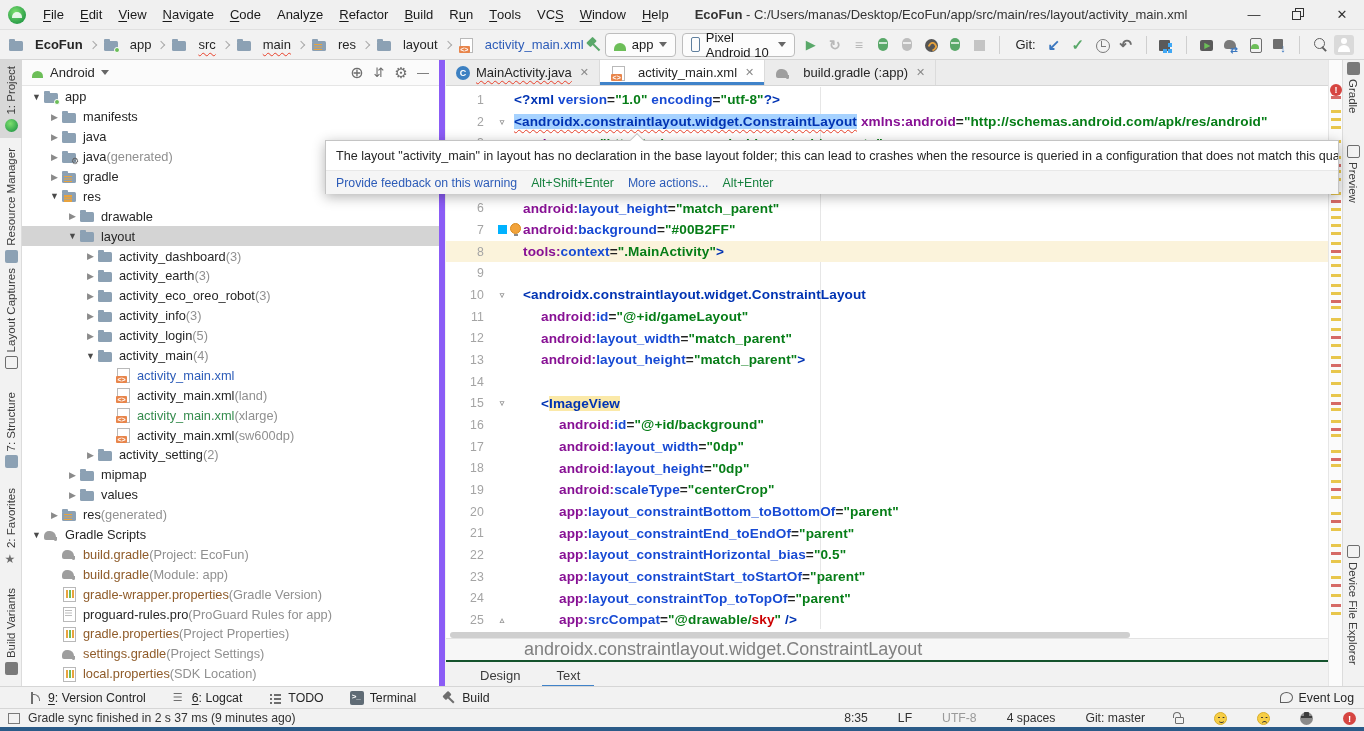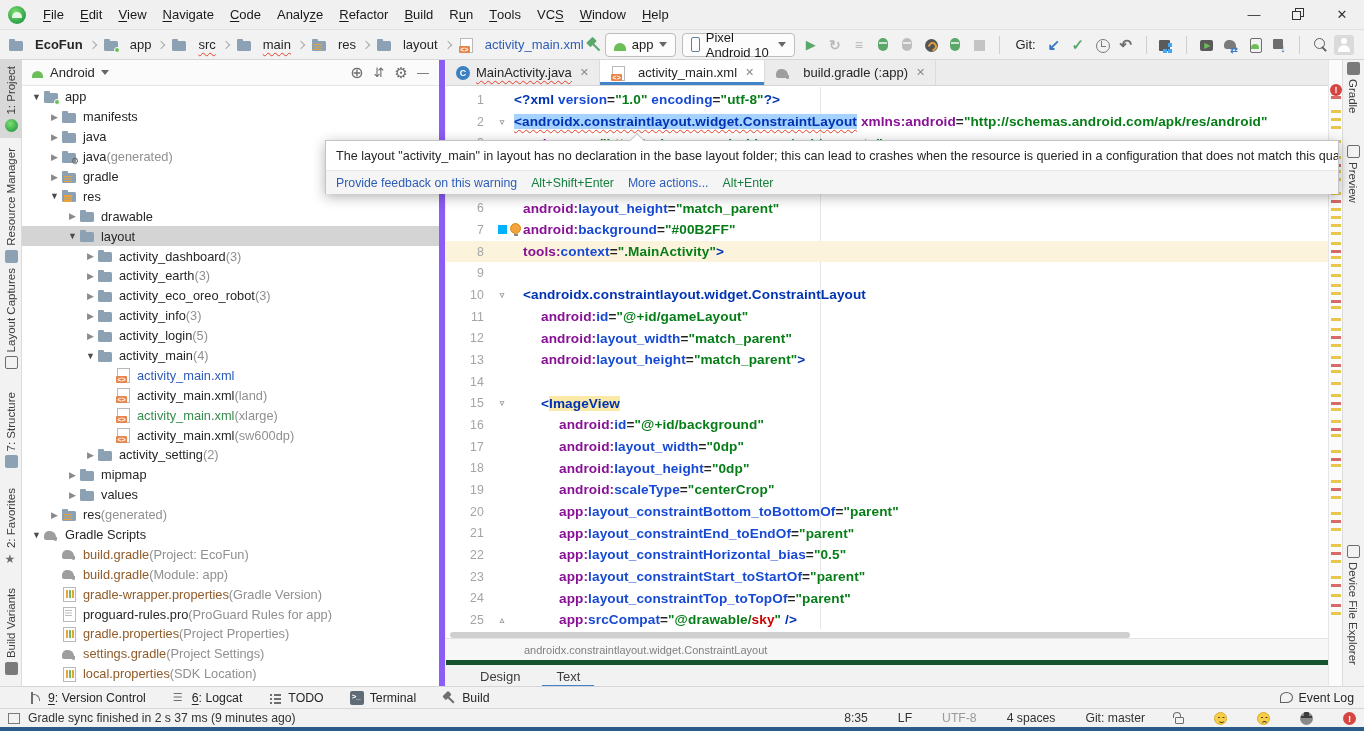--- a/index.html
+++ b/index.html
@@ -136,22 +136,22 @@
   .cl .ln { width:44px; flex:none; text-align:right; color:#A4A4A4; font-size:12.3px; font-weight:400; padding-right:6px; font-family:"Liberation Sans",sans-serif; }
   .cl .mk { width:24px; flex:none; display:flex; align-items:center; justify-content:center; color:#9a9a9a; font-size:9px; }
   .cl .txt { white-space:pre; }
   .tk-t{color:#0033B3;} .tk-n{color:#871094;} .tk-a{color:#174AD4;} .tk-s{color:#067D17;} .tk-p{color:#222;} .tk-e{color:#CC0000;}
   .tk-sel{background:#A6D2FF;color:#0033B3;text-decoration:underline wavy #E8402A 1px;text-underline-offset:3px;}
   .tk-hl{background:#FBE9A8;color:#0033B3;}
   .swatch{width:9px;height:9px;background:#00B2FF;display:inline-block;}
   .bulb{position:absolute;left:64px;top:4px;width:11px;height:11px;border-radius:50%;background:#F2A33A;border:1px solid #D98A1E;z-index:3;}
   .bulb::after{content:"";position:absolute;left:2.5px;bottom:-3px;width:4px;height:2px;background:#8a8a8a;}
   #hscroll { position:absolute; left:4px; top:545px; width:680px; height:6px; border-radius:3px; background:#CFCFCF; }
-  #ed-crumb { position:absolute; left:0; top:551px; width:892px; height:22px; background:#F7F7F7; border-top:1px solid #E3E3E3; display:flex; align-items:center; padding-left:78px; color:#808080; font-size:11px; }
-  #ed-bottom-tabs { position:absolute; left:0; top:573px; width:892px; height:28px; background:#F2F2F2; border-top:5px solid #14532d; display:flex; align-items:stretch; padding-left:20px; gap:8px; }
+  #ed-crumb { position:absolute; left:0; top:551px; width:892px; height:22px; background:#F7F7F7; border-top:1px solid #E3E3E3; display:flex; align-items:center; padding-left:78px; color:#808080; font-size:18px; }
+  #ed-bottom-tabs { position:absolute; left:0; top:573px; width:892px; height:28px; background:#F2F2F2; border-top:2px solid #14532d; display:flex; align-items:stretch; padding-left:20px; gap:8px; }
   .dt-tab { display:flex; align-items:center; padding:0 14px; color:#3c3c3c; position:relative; }
   .dt-tab.active { box-shadow:inset 0 -3px 0 #4083C9; }
 
   
   #err-stripe { position:absolute; right:22px; top:60px; width:14px; height:626px; background:#FBFBFB; border-left:1px solid #E6E6E6; }
   .mark { position:absolute; left:2px; width:10px; height:3px; }
   .mark.y { background:#E8C64C; }
   .mark.r { background:#D66A66; }
   #err-badge { position:absolute; left:1px; top:24px; width:12px; height:12px; border-radius:50%; background:#D64541; color:#fff; font-size:9px; font-weight:700; display:flex; align-items:center; justify-content:center; }
 
@@ -211,20 +211,21 @@
         <div class="menu-item"><u>C</u>ode</div>
         <div class="menu-item">Analy<u>z</u>e</div>
         <div class="menu-item"><u>R</u>efactor</div>
         <div class="menu-item"><u>B</u>uild</div>
         <div class="menu-item">R<u>u</u>n</div>
         <div class="menu-item"><u>T</u>ools</div>
         <div class="menu-item">VC<u>S</u></div>
         <div class="menu-item"><u>W</u>indow</div>
         <div class="menu-item"><u>H</u>elp</div>
       </div>
+    <div id="win-title"><b>EcoFun</b><span> - C:/Users/manas/Desktop/EcoFun/app/src/main/res/layout/activity_main.xml</span></div>
     <div id="win-btns">
       <div class="win-btn">—</div>
       <div class="win-btn">
           <span class="sq2"></span>
         </div>
       <div class="win-btn">✕</div>
     </div>
   </div>
 
   <div id="toolbar">

